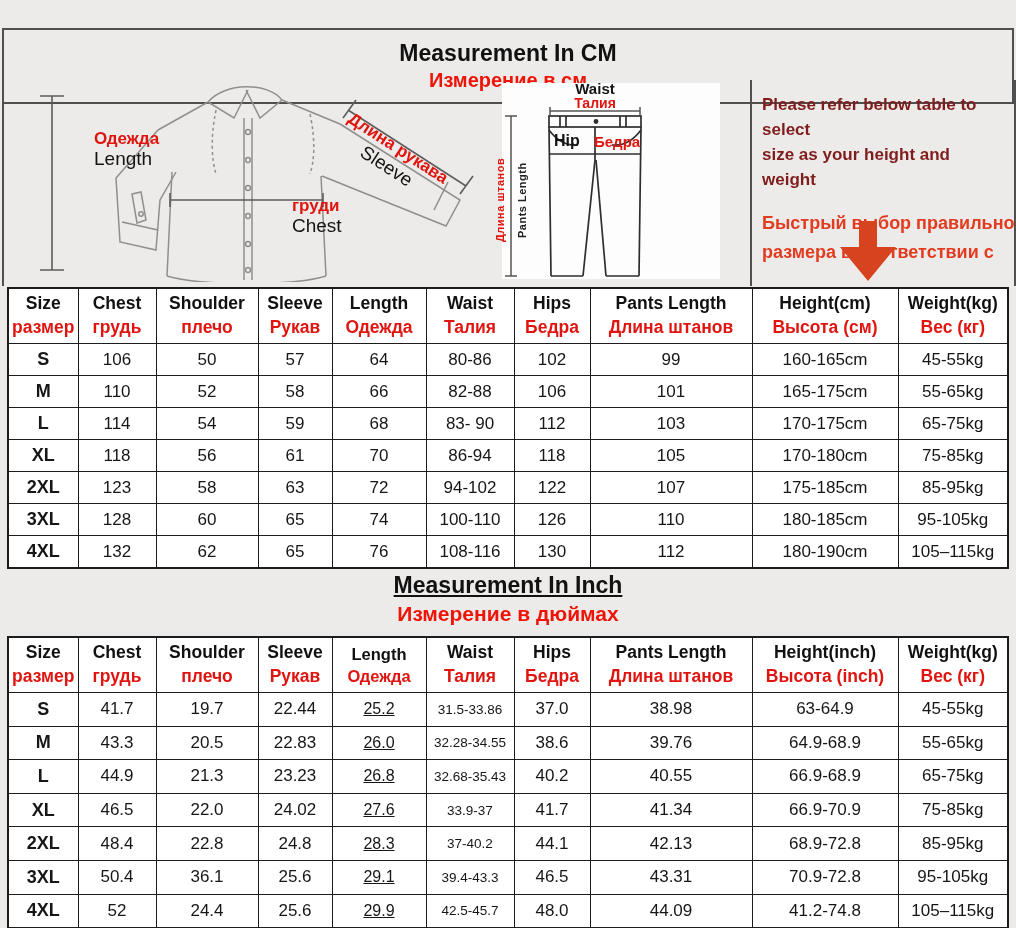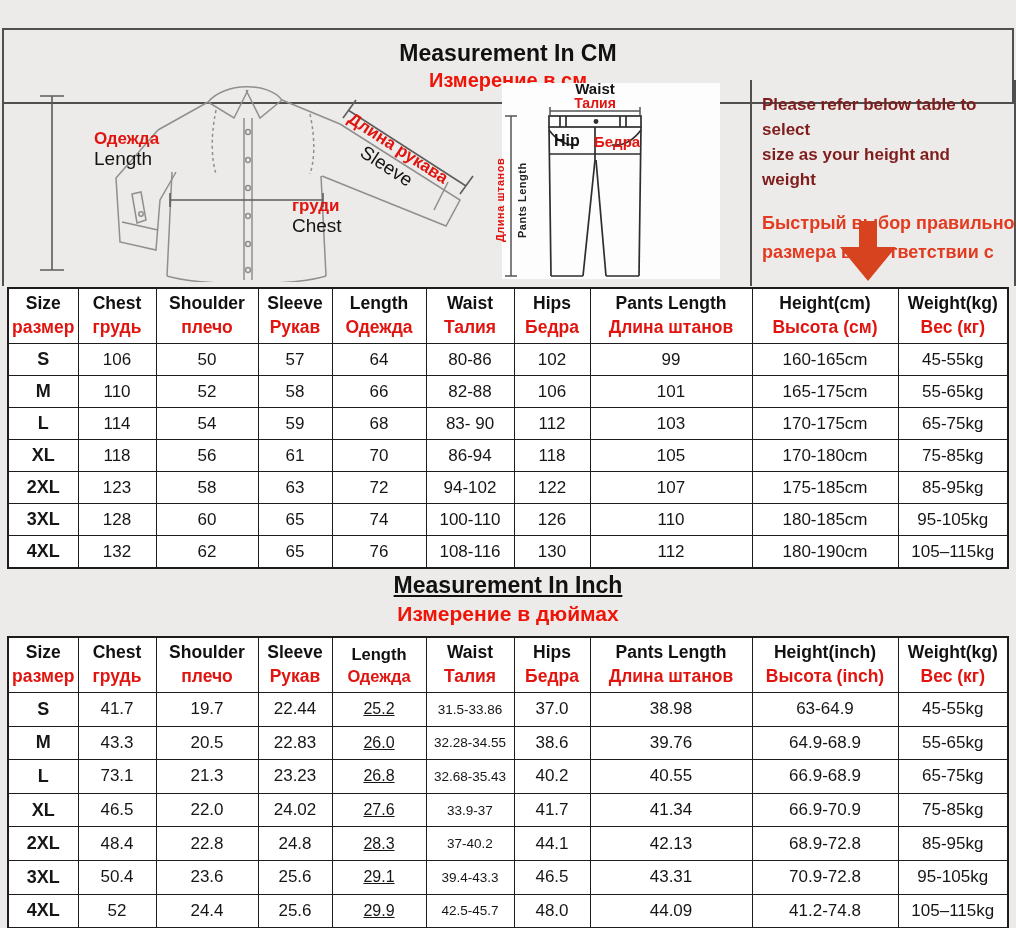--- a/index.html
+++ b/index.html
@@ -403,21 +403,21 @@
             <td class="c3">22.83</td>
             <td class="c4">26.0</td>
             <td class="c5">32.28-34.55</td>
             <td class="c6">38.6</td>
             <td class="c7">39.76</td>
             <td class="c8">64.9-68.9</td>
             <td class="c9">55-65kg</td>
           </tr>
           <tr>
             <td class="c0">L</td>
-            <td class="c1">73.1</td>
+            <td class="c1">44.9</td>
             <td class="c2">21.3</td>
             <td class="c3">23.23</td>
             <td class="c4">26.8</td>
             <td class="c5">32.68-35.43</td>
             <td class="c6">40.2</td>
             <td class="c7">40.55</td>
             <td class="c8">66.9-68.9</td>
             <td class="c9">65-75kg</td>
           </tr>
           <tr>
@@ -440,21 +440,21 @@
             <td class="c4">28.3</td>
             <td class="c5">37-40.2</td>
             <td class="c6">44.1</td>
             <td class="c7">42.13</td>
             <td class="c8">68.9-72.8</td>
             <td class="c9">85-95kg</td>
           </tr>
           <tr>
             <td class="c0">3XL</td>
             <td class="c1">50.4</td>
-            <td class="c2">23.6</td>
+            <td class="c2">36.1</td>
             <td class="c3">25.6</td>
             <td class="c4">29.1</td>
             <td class="c5">39.4-43.3</td>
             <td class="c6">46.5</td>
             <td class="c7">43.31</td>
             <td class="c8">70.9-72.8</td>
             <td class="c9">95-105kg</td>
           </tr>
           <tr>
             <td class="c0">4XL</td>

